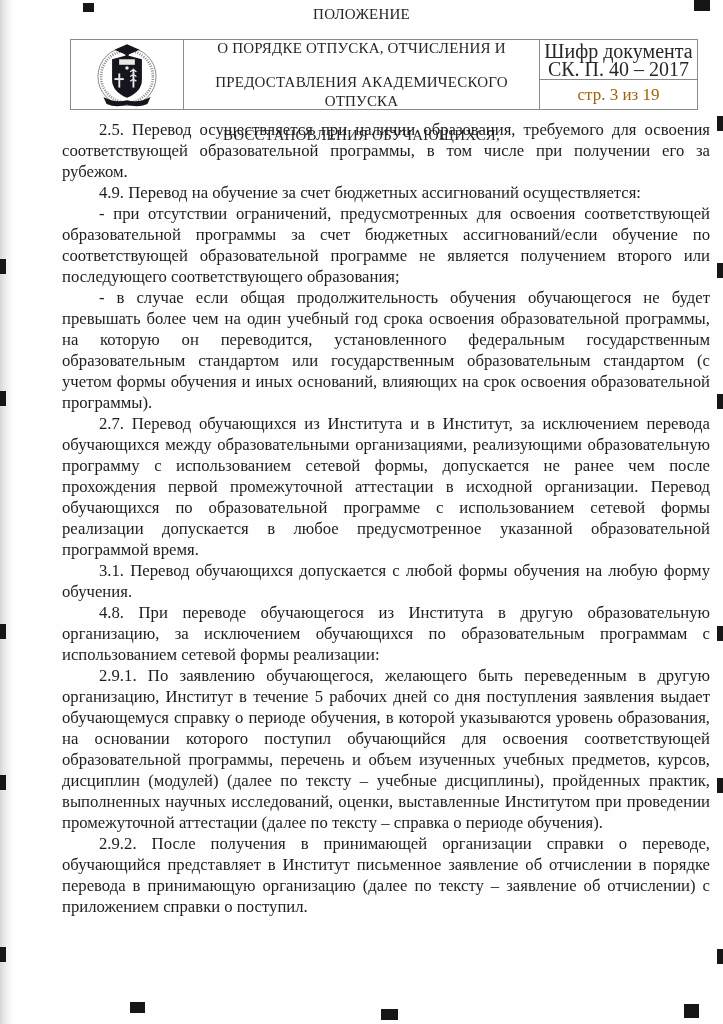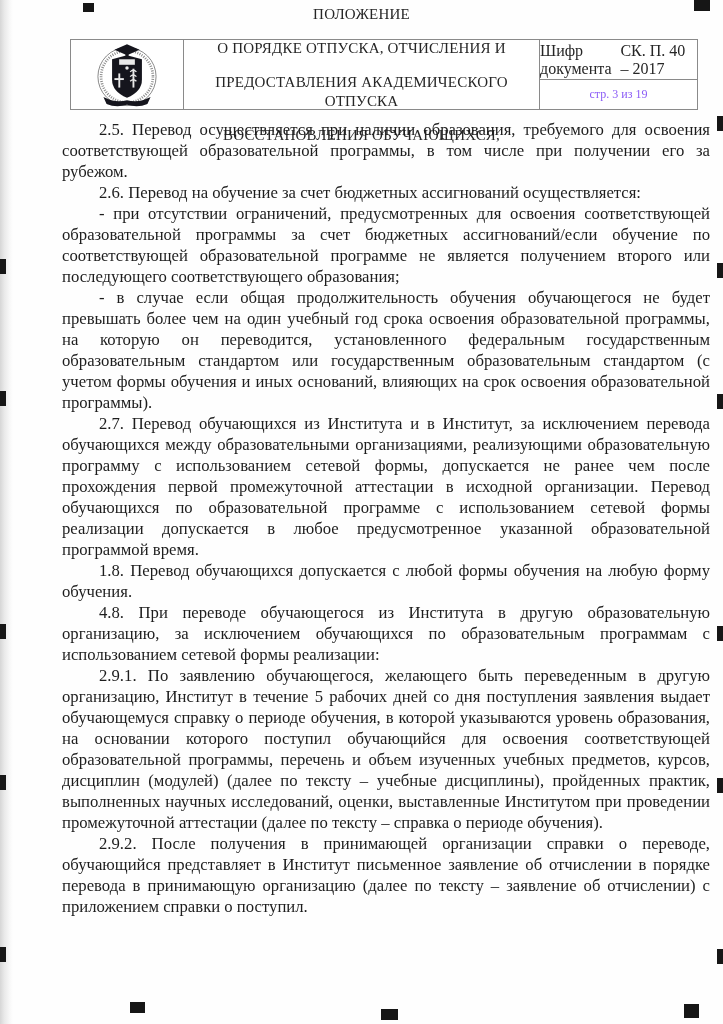--- a/index.html
+++ b/index.html
@@ -23,26 +23,26 @@
   .title-cell{
     flex:1;border-right:1.4px solid #8a8a8a;box-sizing:border-box;
     display:flex;flex-direction:column;align-items:center;justify-content:center;
     font-size:15px;line-height:18.2px;text-align:center;color:#262626;letter-spacing:.2px;
     padding:2px 4px;
     gap:16px;
   }
   .meta-cell{width:157px;display:flex;flex-direction:column;box-sizing:border-box;}
   .meta-top{
     flex:1.35;border-bottom:1.4px solid #8a8a8a;box-sizing:border-box;
-    display:flex;flex-direction:row;align-items:center;justify-content:center;
-    font-size:16px;line-height:18px;color:#262626;
+    display:flex;flex-direction:column;align-items:center;justify-content:center;
+    font-size:20px;line-height:18px;color:#262626;
   }
   .meta-bottom{
     flex:1;display:flex;align-items:center;justify-content:center;
-    font-size:12px;color:#8b5cf6;
+    font-size:17px;color:#a16207;
   }
   
   .body-text{position:absolute;left:62px;top:119px;width:648px;}
   .body-text p{
     margin:0;text-indent:37px;text-align:justify;
     font-size:16.7px;line-height:21px;color:#1d1d1d;
   }
   
   .mark{position:absolute;background:#161616;}
 </style>
@@ -87,25 +87,25 @@
       <div class="meta-top">
         <div>Шифр документа</div>
         <div>СК. П. 40 – 2017</div>
       </div>
       <div class="meta-bottom">стр. 3 из 19</div>
     </div>
   </div>
 
   <div class="body-text">
       <p>2.5. Перевод осуществляется при наличии образования, требуемого для освоения соответствующей образовательной программы, в том числе при получении его за рубежом.</p>
-      <p>2.6. Перевод на обучение за счет бюджетных ассигнований осуществляется:</p>
+      <p>4.9. Перевод на обучение за счет бюджетных ассигнований осуществляется:</p>
       <p>- при отсутствии ограничений, предусмотренных для освоения соответствующей образовательной программы за счет бюджетных ассигнований/если обучение по соответствующей образовательной программе не является получением второго или последующего соответствующего образования;</p>
       <p>- в случае если общая продолжительность обучения обучающегося не будет превышать более чем на один учебный год срока освоения образовательной программы, на которую он переводится, установленного федеральным государственным образовательным стандартом или государственным образовательным стандартом (с учетом формы обучения и иных оснований, влияющих на срок освоения образовательной программы).</p>
       <p>2.7. Перевод обучающихся из Института и в Институт, за исключением перевода обучающихся между образовательными организациями, реализующими образовательную программу с использованием сетевой формы, допускается не ранее чем после прохождения первой промежуточной аттестации в исходной организации. Перевод обучающихся по образовательной программе с использованием сетевой формы реализации допускается в любое предусмотренное указанной образовательной программой время.</p>
-      <p>1.8. Перевод обучающихся допускается с любой формы обучения на любую форму обучения.</p>
+      <p>3.1. Перевод обучающихся допускается с любой формы обучения на любую форму обучения.</p>
       <p>4.8. При переводе обучающегося из Института в другую образовательную организацию, за исключением обучающихся по образовательным программам с использованием сетевой формы реализации:</p>
       <p>2.9.1. По заявлению обучающегося, желающего быть переведенным в другую организацию, Институт в течение 5 рабочих дней со дня поступления заявления выдает обучающемуся справку о периоде обучения, в которой указываются уровень образования, на основании которого поступил обучающийся для освоения соответствующей образовательной программы, перечень и объем изученных учебных предметов, курсов, дисциплин (модулей) (далее по тексту – учебные дисциплины), пройденных практик, выполненных научных исследований, оценки, выставленные Институтом при проведении промежуточной аттестации (далее по тексту – справка о периоде обучения).</p>
       <p>2.9.2. После получения в принимающей организации справки о переводе, обучающийся представляет в Институт письменное заявление об отчислении в порядке перевода в принимающую организацию (далее по тексту – заявление об отчислении) с приложением справки о поступил.</p>
     </div>
 
   <div class="mark" style="left:83px;top:3px;width:11px;height:9px;"></div>
   <div class="mark" style="left:694px;top:0px;width:16px;height:11px;"></div>
 
   <div class="mark" style="left:0px;top:259px;width:6px;height:15px;"></div>
   <div class="mark" style="left:0px;top:391px;width:6px;height:15px;"></div>

